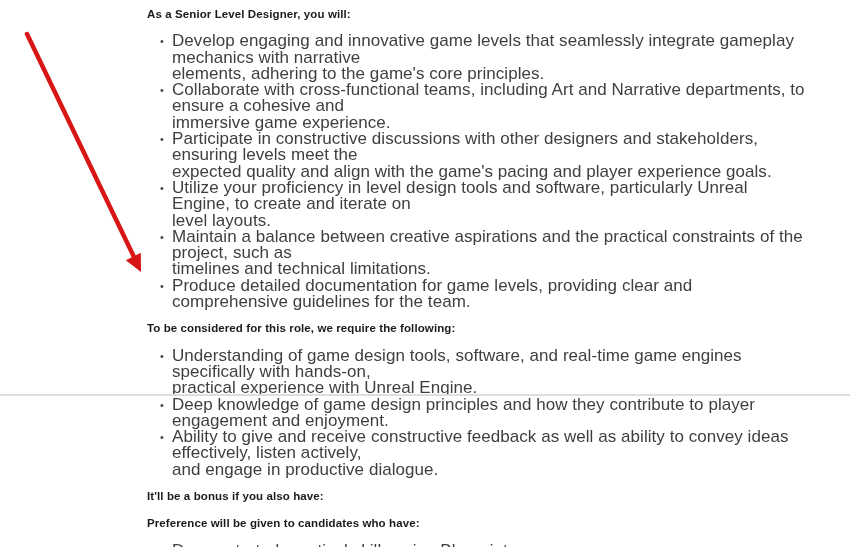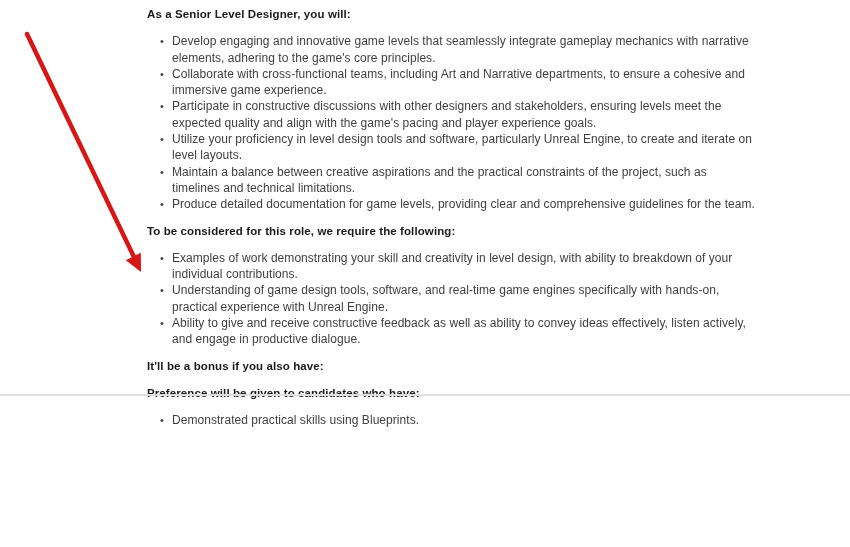--- a/index.html
+++ b/index.html
@@ -29,21 +29,21 @@
     margin: 10px 0 11px 0;
   }
   .section:first-child .section-heading { margin-top: 0; }
   .bullet-list {
     list-style: none;
     margin: 0;
     padding-left: 25px;
   }
   .bullet-list li {
     position: relative;
-    font-size: 12px;
+    font-size: 17px;
     line-height: 16.3px;
     color: #3f3f3f;
     white-space: pre-line;
     letter-spacing: 0.05px;
   }
   .bullet-list li::before {
     content: "\2022";
     position: absolute;
     left: -12px;
     top: 0;
@@ -93,24 +93,23 @@
 level layouts.</li>
         <li>Maintain a balance between creative aspirations and the practical constraints of the project, such as
 timelines and technical limitations.</li>
         <li>Produce detailed documentation for game levels, providing clear and comprehensive guidelines for the team.</li>
       </ul>
     </div>
 
     <div class="section">
       <h3 class="section-heading">To be considered for this role, we require the following:</h3>
       <ul class="bullet-list">
-        <li>Examples of work demonstrating your skill and creativity in level design, with ability to breakdown of your
-individual contributions.</li>
         <li>Understanding of game design tools, software, and real-time game engines specifically with hands-on,
 practical experience with Unreal Engine.</li>
+        <li>Deep knowledge of game design principles and how they contribute to player engagement and enjoyment.</li>
         <li>Ability to give and receive constructive feedback as well as ability to convey ideas effectively, listen actively,
 and engage in productive dialogue.</li>
       </ul>
     </div>
 
     <div class="section">
       <h3 class="section-heading">It'll be a bonus if you also have:</h3>
 
     </div>
 

